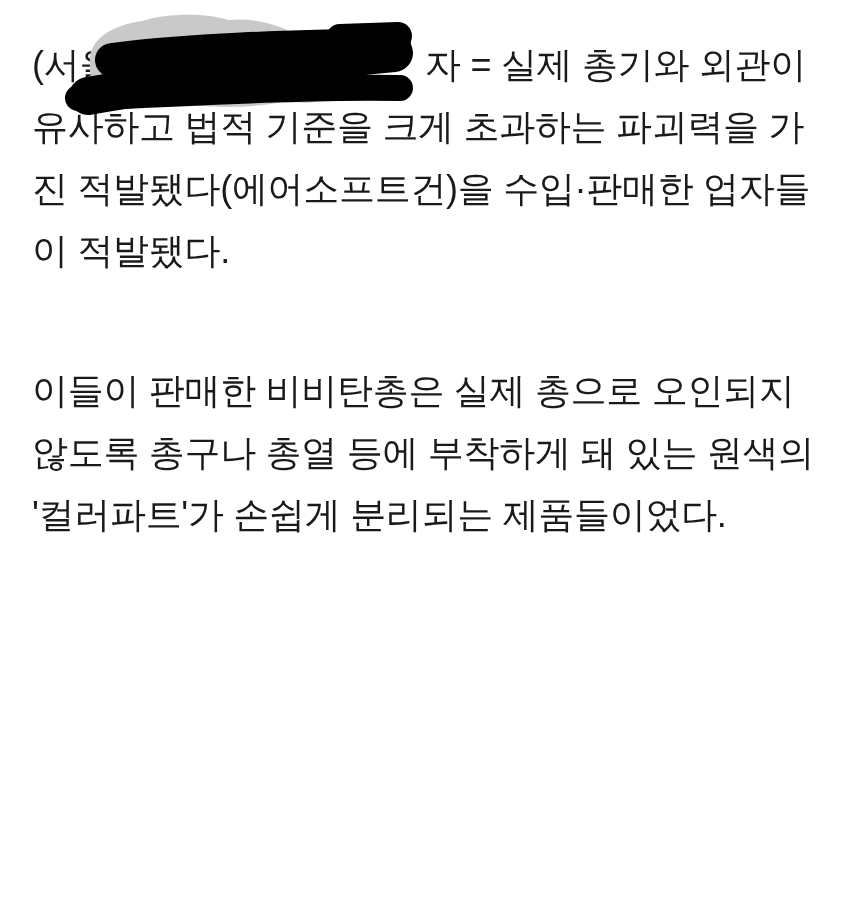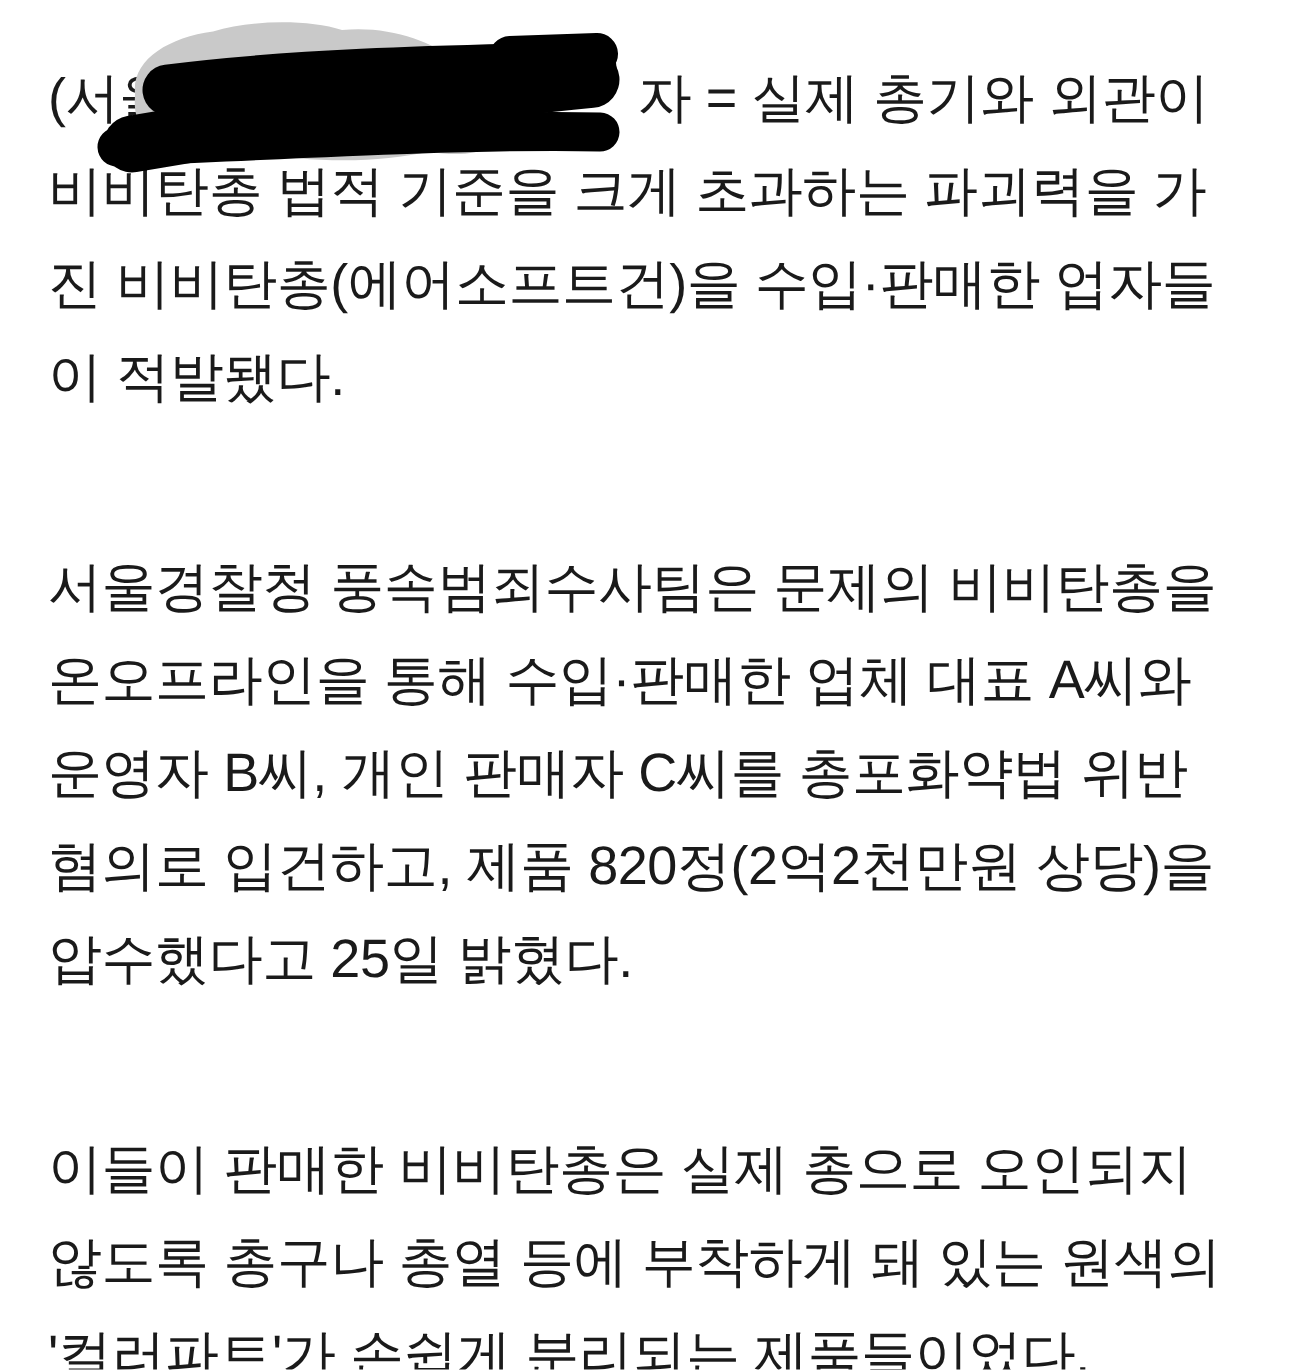--- a/index.html
+++ b/index.html
@@ -43,24 +43,23 @@
     height: 126px;
     pointer-events: none;
   }
 </style>
 </head>
 <body>
 
 <div class="article-body">
 
   <p class="news-paragraph">
-    <span>(서울</span><span class="redacted-gap"></span><span>자 = 실제 총기와 외관이 비비탄총 법적 기준을 크게 초과하는 파괴력을 가진 비비탄총(에어소프트건)을 수입·판매한 업자들이 적발됐다.</span>
+    <span>(서울</span><span class="redacted-gap"></span><span>자 = 실제 총기와 외관이 유사하고 법적 기준을 크게 초과하는 파괴력을 가진 적발됐다(에어소프트건)을 수입·판매한 업자들이 적발됐다.</span>
   </p>
 
-  <p class="news-paragraph">서울경찰청 풍속범죄수사팀은 문제의 비비탄총을 온오프라인을 통해 수입·판매한 업체 대표 A씨와 운영자 B씨, 개인 판매자 C씨를 총포화약법 위반 혐의로 입건하고, 제품 820정(2억2천만원 상당)을 압수했다고 25일 밝혔다.</p>
 
   <p class="news-paragraph">이들이 판매한 비비탄총은 실제 총으로 오인되지 않도록 총구나 총열 등에 부착하게 돼 있는 원색의 '컬러파트'가 손쉽게 분리되는 제품들이었다.</p>
 
   <svg class="redaction-overlay" viewBox="0 0 440 126" xmlns="http://www.w3.org/2000/svg">
 
     <path fill="#c9c9c9" d="M 90,62
              C 88,40 112,25 142,21
              C 168,13 206,13 228,20
              C 258,17 288,27 302,40
              C 328,50 345,68 340,85

